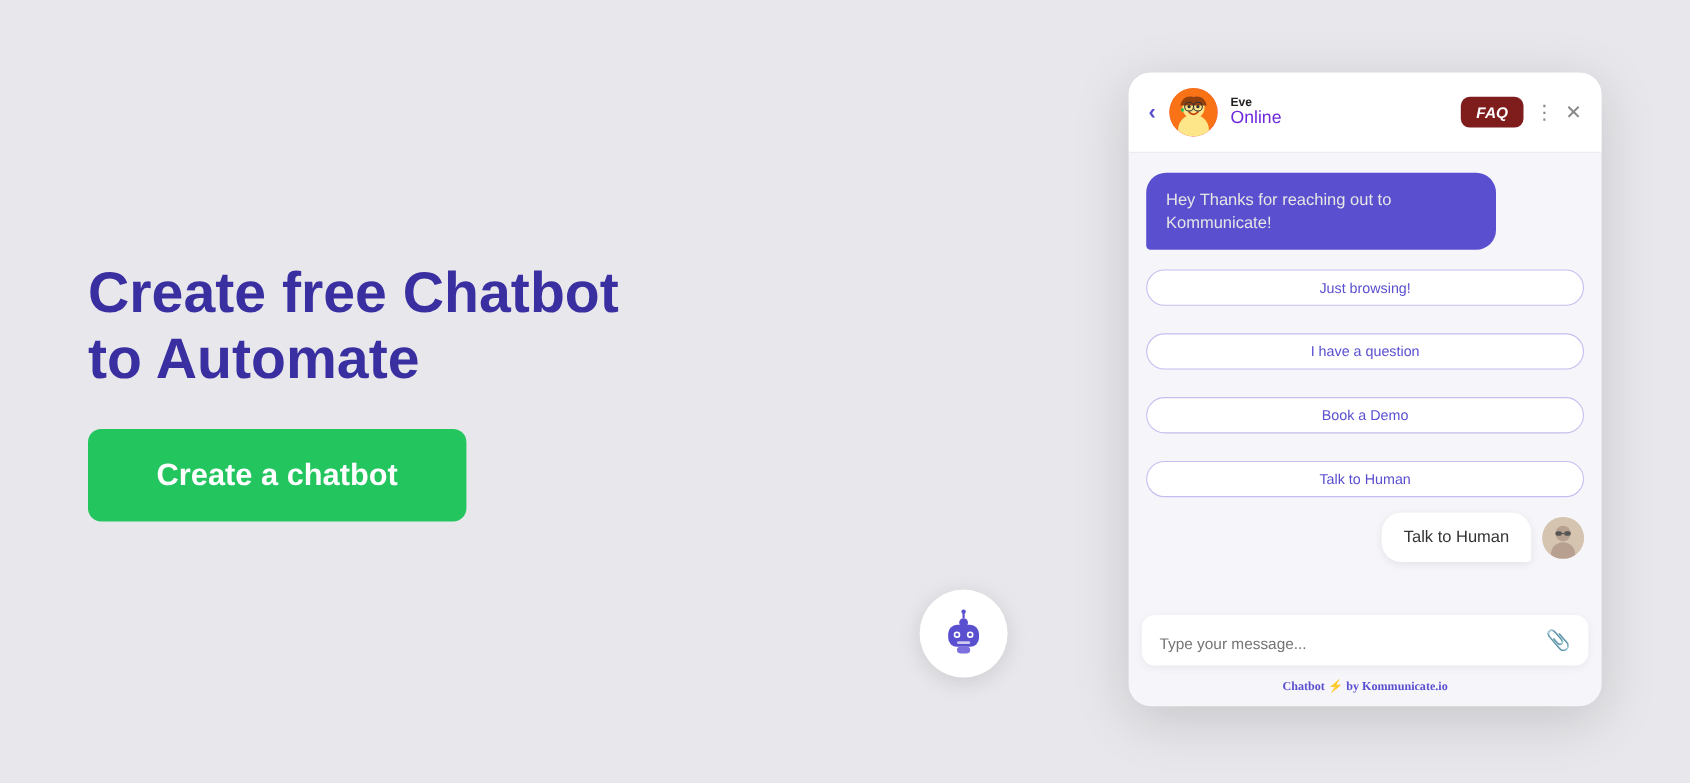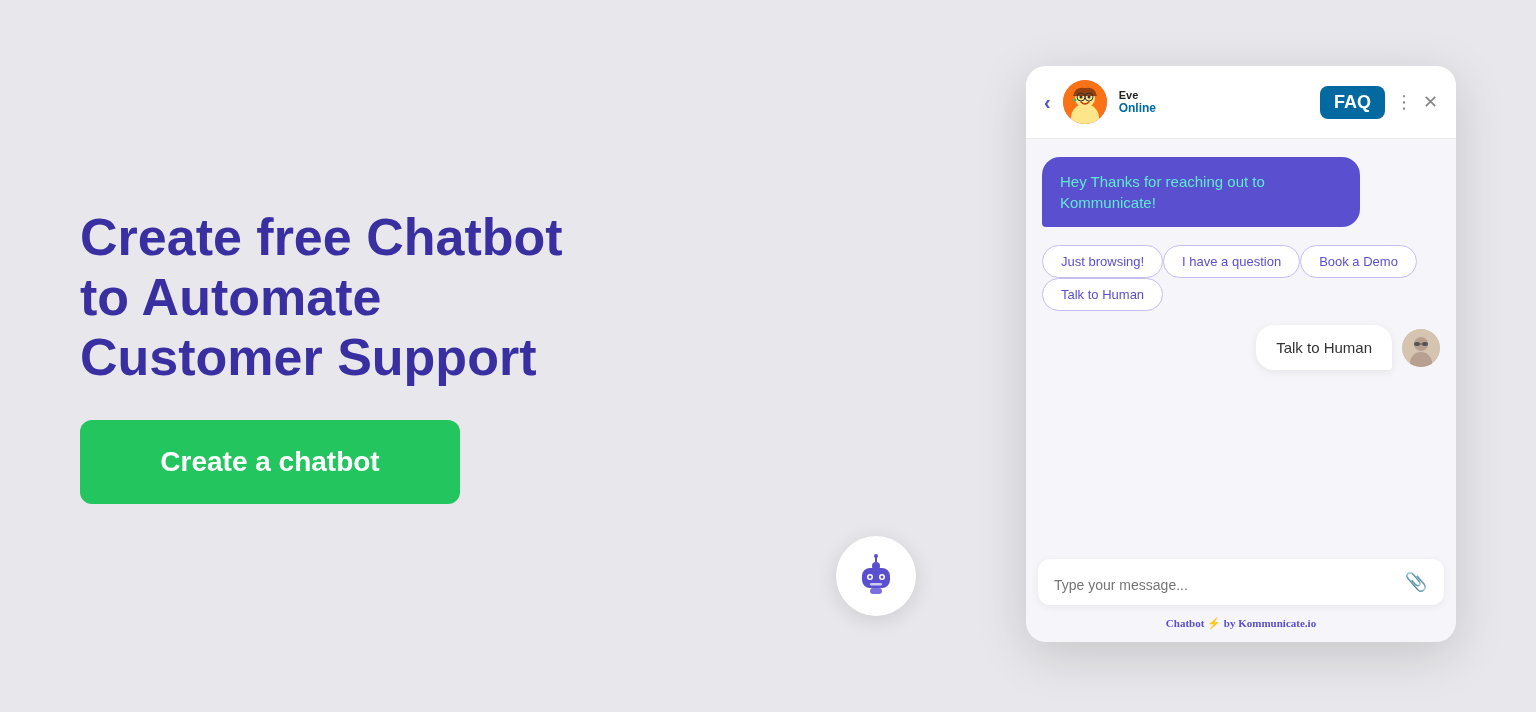--- a/index.html
+++ b/index.html
@@ -33,21 +33,21 @@
 
     .cta-button {
       background: #22c55e;
       color: #fff;
       border: none;
       border-radius: 12px;
       padding: 26px 60px;
       font-size: 28px;
       font-weight: 600;
       cursor: pointer;
-      width: 380px;
+      width: 344px;
       text-align: center;
     }
 
     
     .right-section {
       position: relative;
       width: 700px;
       height: 640px;
       display: flex;
       align-items: center;
@@ -122,61 +122,62 @@
       flex: 1;
     }
 
     .agent-name {
       font-weight: 700;
       font-size: 11px;
       color: #222;
     }
 
     .agent-status {
-      font-size: 12px;
-      color: #0369a1;
-      font-weight: 700;
+      font-size: 16px;
+      color: #6d28d9;
+      font-weight: 400;
     }
 
     .chat-header-actions {
       display: flex;
       align-items: center;
       gap: 10px;
     }
 
     .faq-btn {
-      background: #0369a1;
+      background: #7f1d1d;
       color: #fff;
       border: none;
       border-radius: 8px;
       padding: 6px 14px;
-      font-size: 18px;
+      font-size: 14px;
       font-weight: 600;
       cursor: pointer;
+      font-style: italic;
     }
 
     .header-icon {
       color: #888;
       font-size: 18px;
       cursor: pointer;
     }
 
     
     .chat-body {
       padding: 18px 16px;
       display: flex;
       flex-direction: column;
       gap: 14px;
       min-height: 420px;
     }
 
     
     .bot-message {
       background: #5a4fcf;
-      color: #5eead4;
+      color: #e5e5e5;
       border-radius: 18px 18px 18px 4px;
       padding: 14px 18px;
       font-size: 15px;
       font-weight: 500;
       max-width: 80%;
       line-height: 1.4;
     }
 
     
     .user-message-row {
@@ -206,22 +207,23 @@
       justify-content: center;
       font-size: 20px;
       flex-shrink: 0;
       overflow: hidden;
     }
 
     
     .quick-replies {
       display: flex;
       flex-wrap: wrap;
-      gap: 0;
+      gap: 25px;
       margin-top: 4px;
+      flex-direction: column;
     }
 
     .quick-reply-btn {
       background: #fff;
       color: #5a4fcf;
       border: 1.5px solid #c5bef0;
       border-radius: 20px;
       padding: 8px 18px;
       font-size: 13px;
       font-weight: 500;
@@ -268,21 +270,20 @@
       font-family: Liberation Serif, serif;
     }
   </style>
 </head>
 <body>
 
 <div class="left-section">
   <h1 class="headline">
     <span>Create free Chatbot</span><br>
     <span>to Automate</span><br>
-    <span>Customer Support</span>
   </h1>
   <button class="cta-button">Create a chatbot</button>
 </div>
 
 <div class="right-section">
 
   <div class="robot-icon">
     <svg viewBox="0 0 52 52" fill="none" xmlns="http://www.w3.org/2000/svg">
 
       <circle cx="26" cy="16" r="4" fill="#5a4fcf"></circle>

